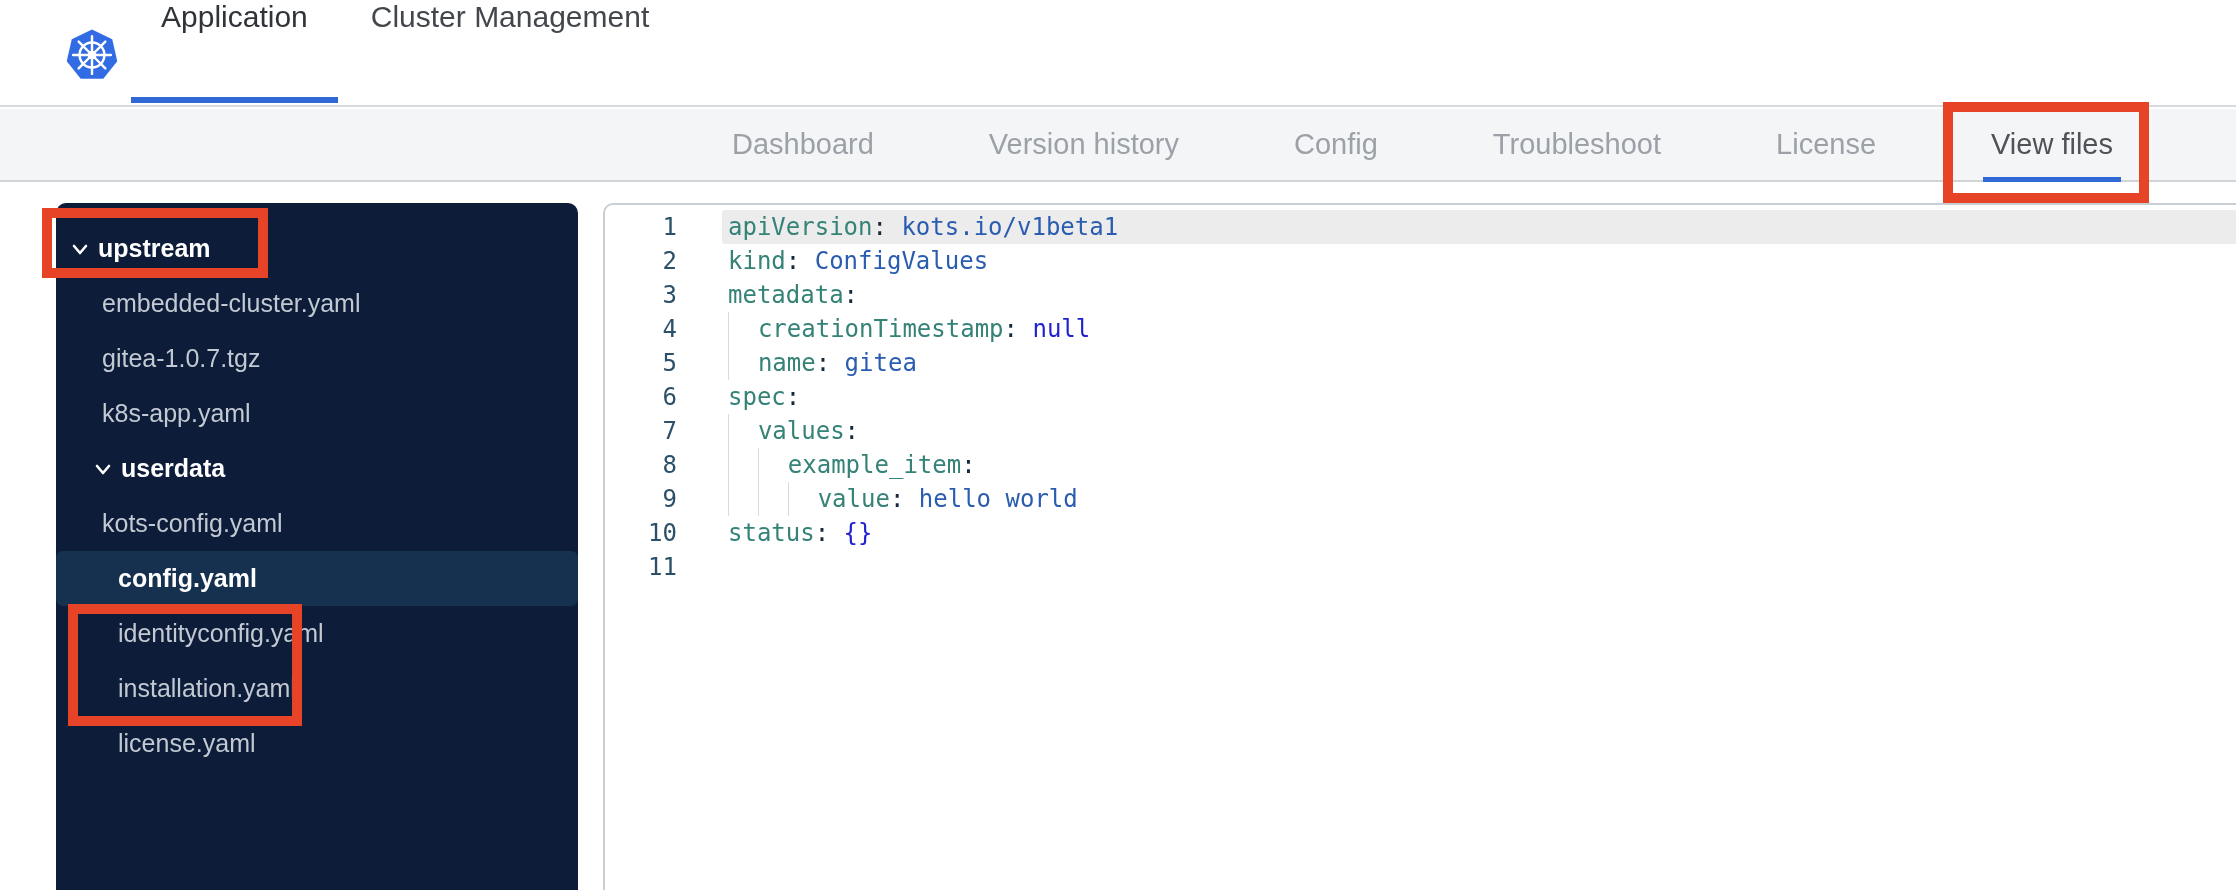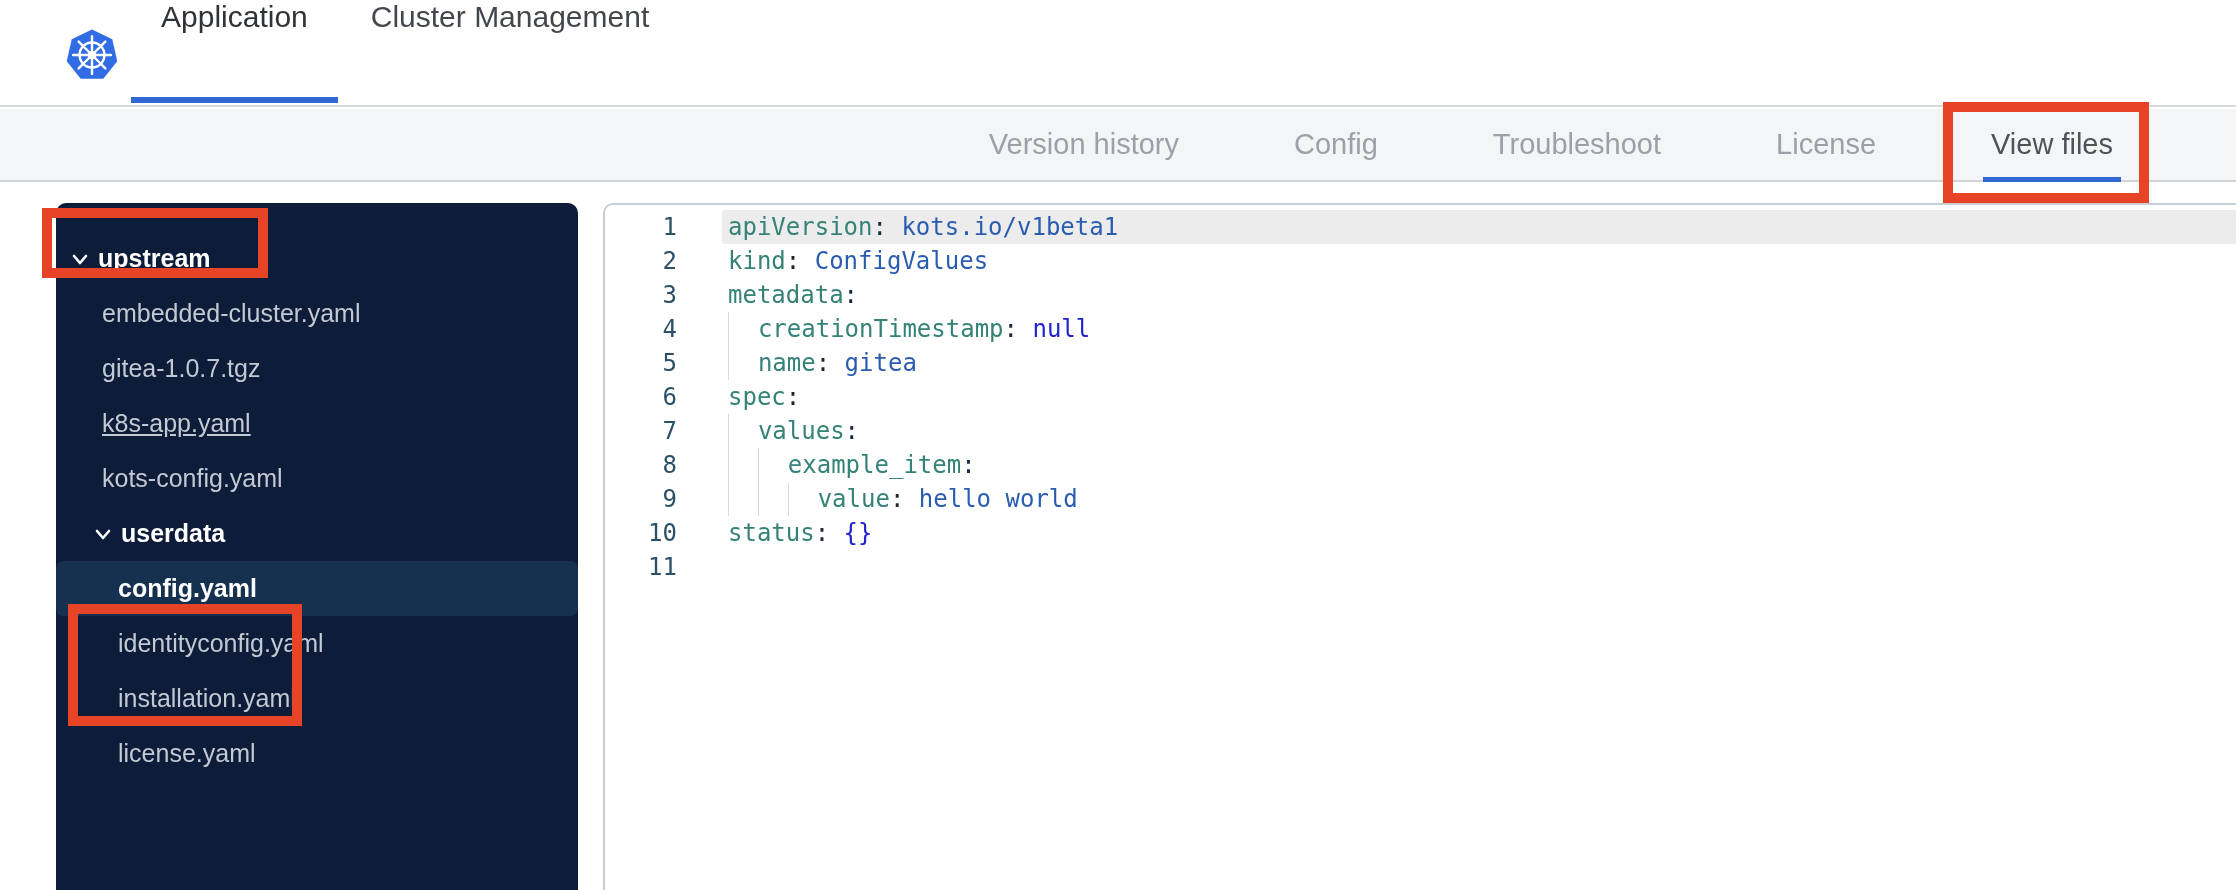--- a/index.html
+++ b/index.html
@@ -38,21 +38,21 @@
   }
   .nav-tab.active{color:#4f5357;}
   .nav-tab.active::after{
     content:"";position:absolute;left:-8px;right:-8px;bottom:-2px;height:5px;background:#3069d6;
   }
 
   
   .sidebar{
     position:absolute;left:56px;top:203px;width:522px;height:687px;
     background:#0c1c39;border-radius:10px 10px 0 0;
-    padding-top:28px;box-sizing:border-box;overflow:hidden;
+    padding-top:18px;box-sizing:border-box;overflow:hidden;
   }
   .tree-row{
     height:55px;display:flex;align-items:center;cursor:pointer;
     font-size:25px;white-space:nowrap;box-sizing:border-box;
   }
   .tree-row.folder{color:#ffffff;font-weight:bold;}
   .tree-row.file{color:#c2c9d2;}
   .tree-row.selected{background:#16314f;color:#ffffff;font-weight:bold;border-radius:7px;}
   .chev{width:20px;height:20px;margin-right:8px;flex:0 0 auto;}
 
@@ -109,20 +109,23 @@
         <span>Application</span>
       </div>
       <div class="top-tab">
         <span>Cluster Management</span>
       </div>
     </div>
 </div>
 
 <div class="navbar" id="nav-tabs">
     <div class="nav-tab">
+      <span>Dashboard</span>
+    </div>
+    <div class="nav-tab">
       <span>Version history</span>
     </div>
     <div class="nav-tab">
       <span>Config</span>
     </div>
     <div class="nav-tab">
       <span>Troubleshoot</span>
     </div>
     <div class="nav-tab">
       <span>License</span>
@@ -138,32 +141,32 @@
         <polyline points="4,7 10,14 16,7" fill="none" stroke="#ffffff" stroke-width="2.6" stroke-linecap="round" stroke-linejoin="round"></polyline>
       </svg>
       <span>upstream</span>
     </div>
     <div class="tree-row file" style="padding-left: 46px;">
       <span>embedded-cluster.yaml</span>
     </div>
     <div class="tree-row file" style="padding-left: 46px;">
       <span>gitea-1.0.7.tgz</span>
     </div>
-    <div class="tree-row file" style="padding-left: 46px; text-decoration: underline;">
+    <div class="tree-row file" style="padding-left: 46px;">
       <span>k8s-app.yaml</span>
-    </div>
-    <div class="tree-row file" style="padding-left: 46px;">
-      <span>kots-config.yaml</span>
     </div>
     <div class="tree-row folder" style="padding-left: 37px;">
       <svg viewBox="0 0 20 20" class="chev">
         <polyline points="4,7 10,14 16,7" fill="none" stroke="#ffffff" stroke-width="2.6" stroke-linecap="round" stroke-linejoin="round"></polyline>
       </svg>
       <span>userdata</span>
     </div>
+    <div class="tree-row file" style="padding-left: 46px;">
+      <span>kots-config.yaml</span>
+    </div>
     <div class="tree-row file selected" style="padding-left: 62px;">
       <span>config.yaml</span>
     </div>
     <div class="tree-row file" style="padding-left: 62px;">
       <span>identityconfig.yaml</span>
     </div>
     <div class="tree-row file" style="padding-left: 62px;">
       <span>installation.yaml</span>
     </div>
     <div class="tree-row file" style="padding-left: 62px;">

